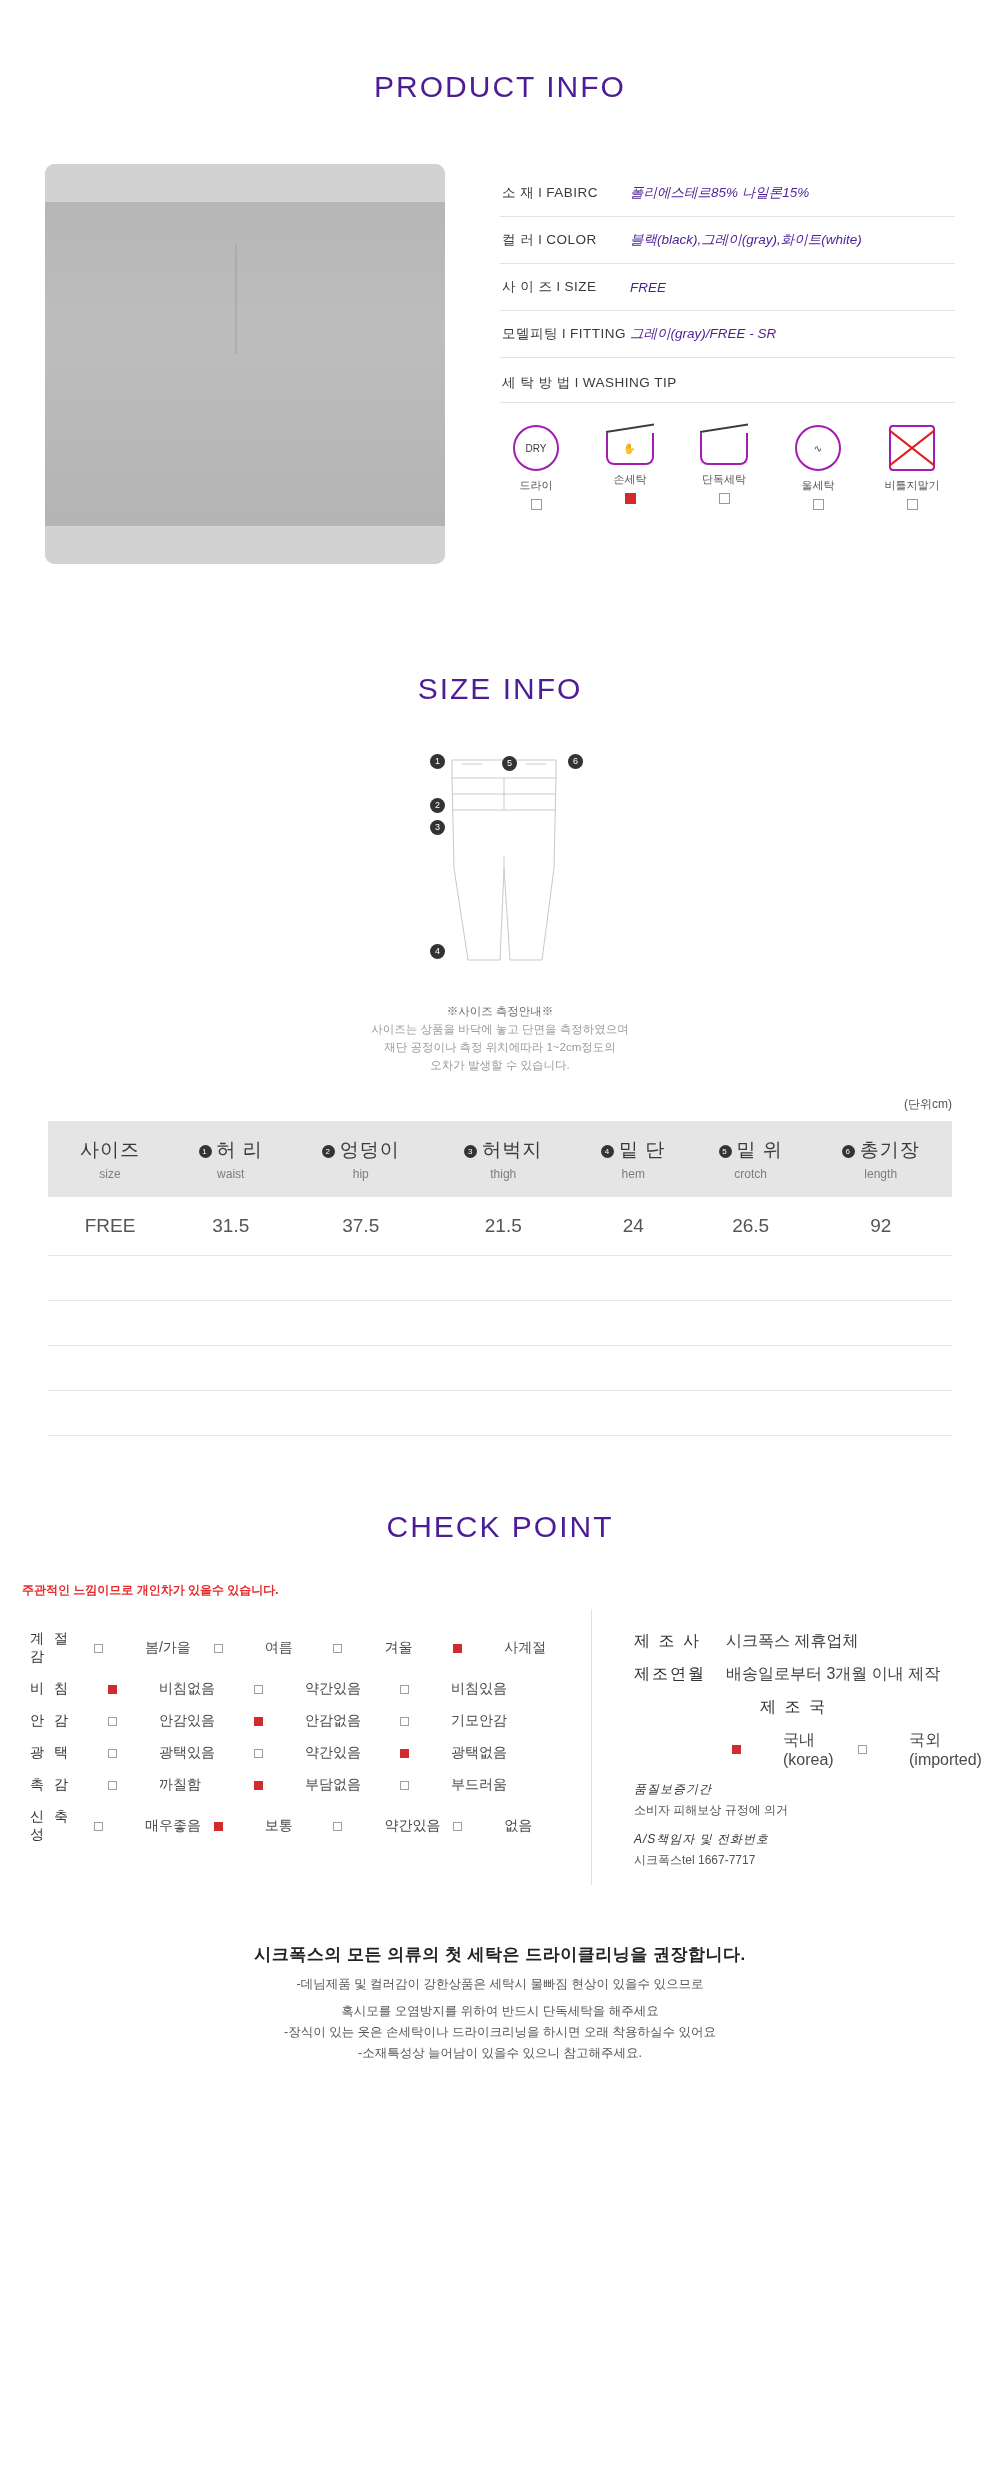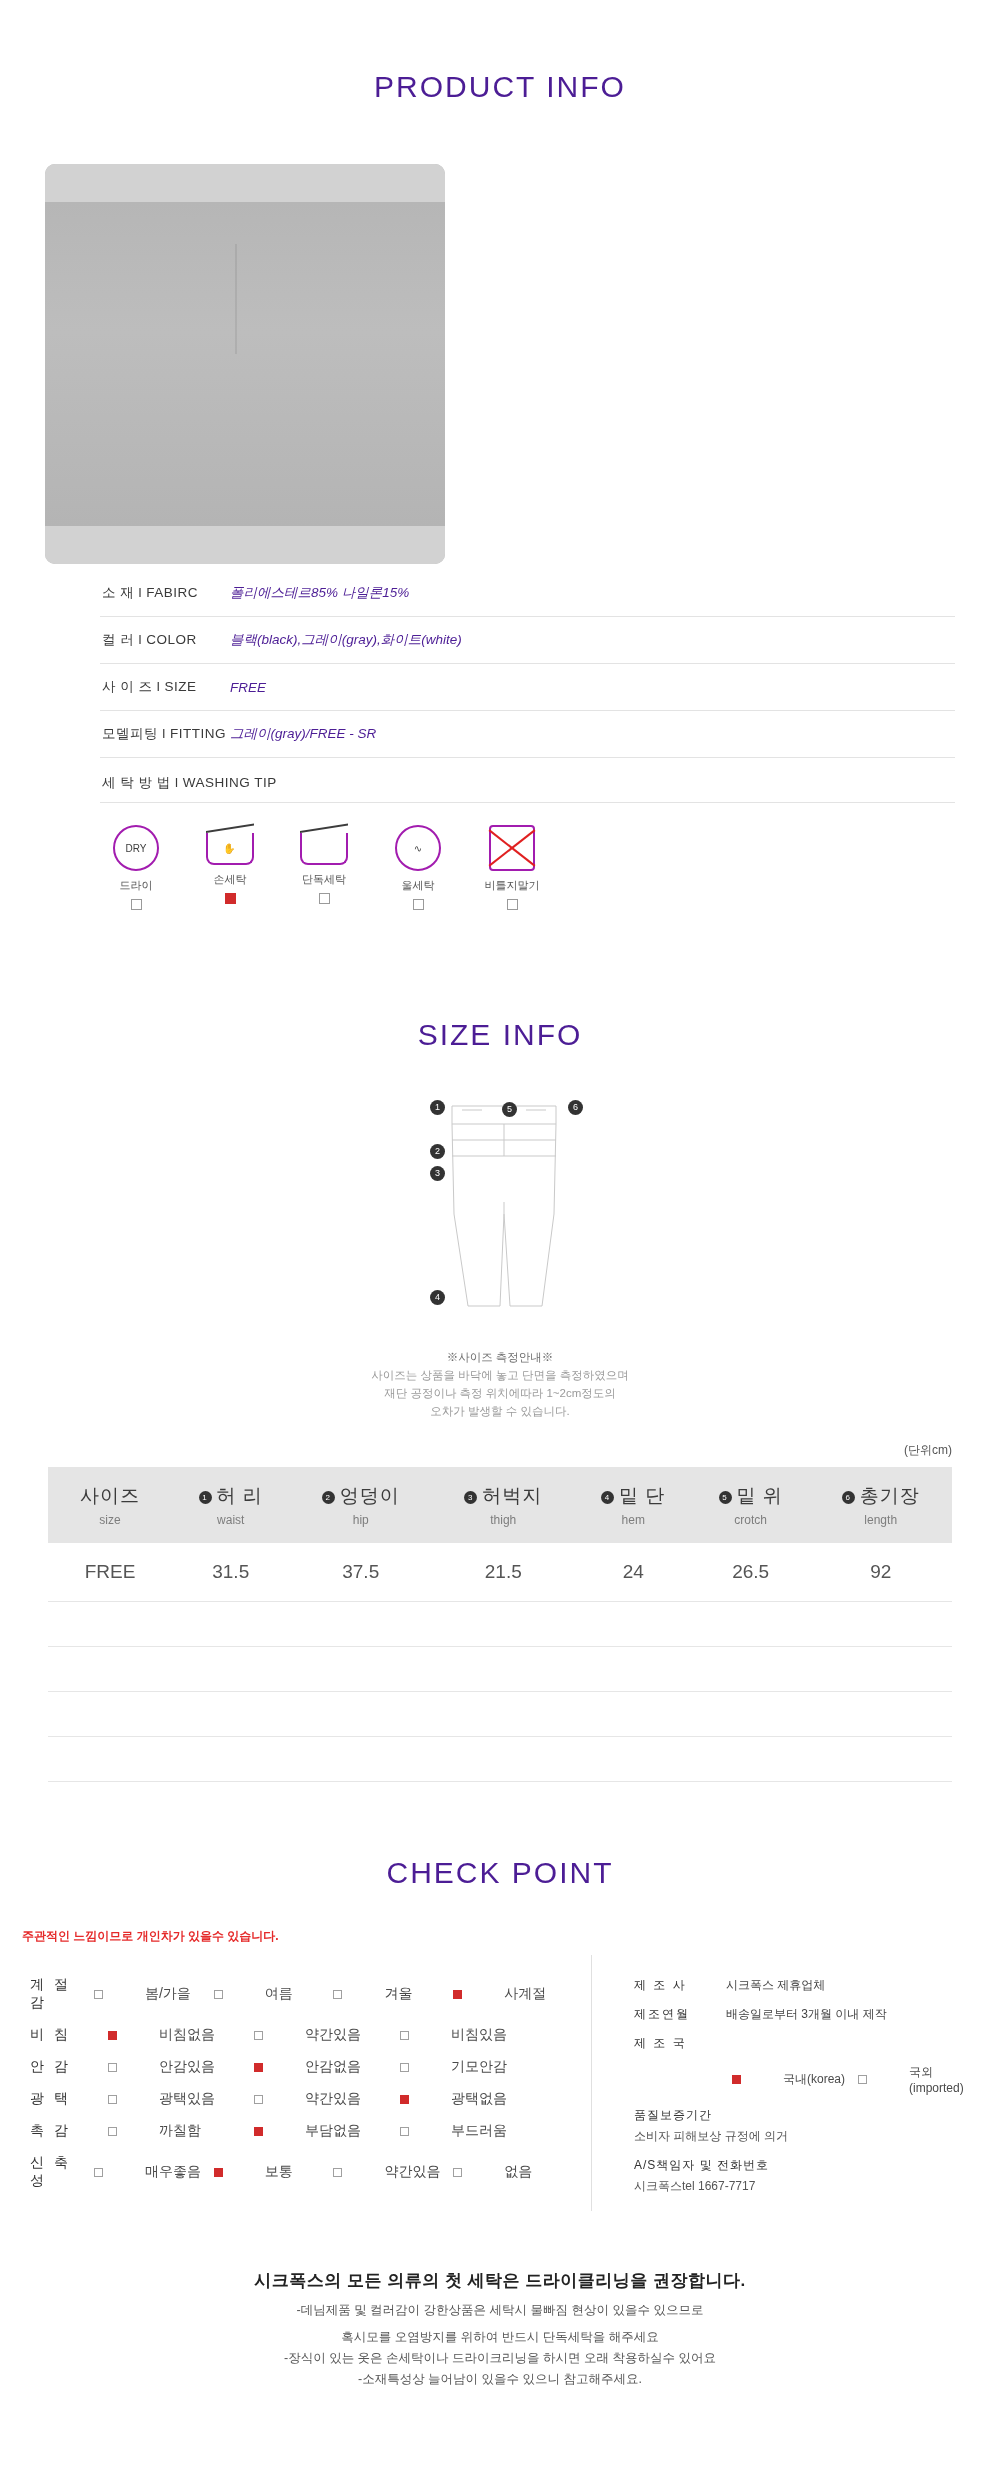--- a/index.html
+++ b/index.html
@@ -22,21 +22,20 @@
     font-weight:400;
   }
 
   
   #product-info-title { padding-top:70px; }
   .pi-wrap {
     display:flex;
     margin-top:60px;
     padding-left:45px;
     padding-right:45px;
-    flex-direction:column;
   }
   .pi-image {
     width:400px;
     height:400px;
     border-radius:10px;
     overflow:hidden;
     position:relative;
     background:#b9b9b9;
     flex:0 0 400px;
   }
@@ -257,27 +256,28 @@
     width:9px; height:9px;
     border:1px solid #a0a0a0;
     margin-right:8px;
     background:#fff;
     flex:0 0 9px;
   }
   .cp-box.on { background:#d12b2b; border-color:#d12b2b; }
 
   .cp-r-row {
     display:flex;
-    font-size:12px;
+    font-size:16px;
     padding:6px 0;
     color:#444;
+    justify-content:center;
   }
   .cp-r-key { width:92px; letter-spacing:2px; color:#333; }
   .cp-r-val { flex:1; }
-  .cp-r-title { font-size:12px; color:#333; letter-spacing:1px; padding:6px 0 2px 0;}
+  .cp-r-title { font-size:12px; color:#333; letter-spacing:1px; padding:6px 0 2px 0;font-style:italic;}
   .cp-r-sub { font-size:12px; color:#555; padding:2px 0 6px 0;}
   .cp-inline { display:flex; align-items:center; gap:6px; }
   .cp-inline .cp-opt { width:120px; }
 
   
   .foot {
     text-align:center;
     margin-top:58px;
     padding-bottom:60px;
   }

